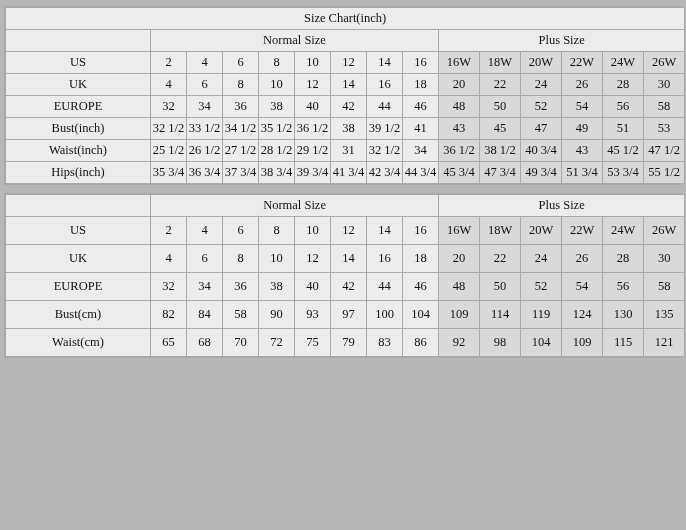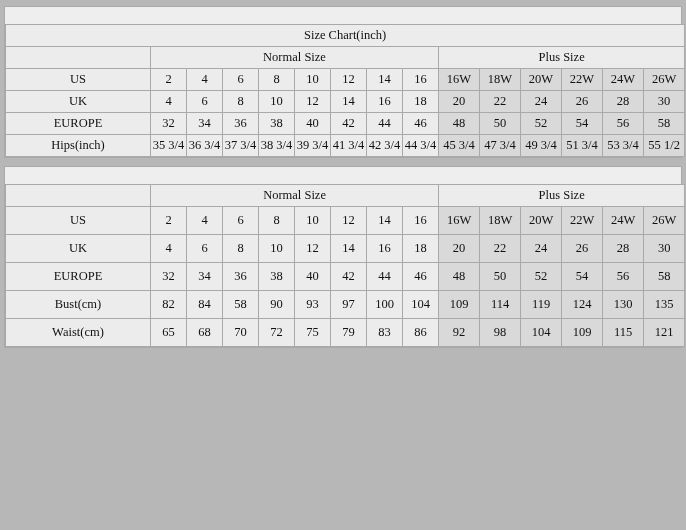--- a/index.html
+++ b/index.html
@@ -22,21 +22,20 @@
   }
   .chart-block {
     background: #eeeeee;
     border: 1px solid #a9a9a9;
     box-sizing: border-box;
   }
   table.size-table {
     border-collapse: collapse;
     width: 100%;
     table-layout: fixed;
-    margin-top: 17px;
   }
   table.size-table td {
     border: 1px solid #a9a9a9;
     text-align: center;
     vertical-align: middle;
     font-size: 12.5px;
     color: #111;
     padding: 3px 1px;
     background: #ececec;
   }
@@ -134,20 +133,54 @@
             <td class="value">44</td>
             <td class="value">46</td>
             <td class="value plus">48</td>
             <td class="value plus">50</td>
             <td class="value plus">52</td>
             <td class="value plus">54</td>
             <td class="value plus">56</td>
             <td class="value plus">58</td>
           </tr>
           <tr>
+            <td class="rowlabel">Bust(inch)</td>
+            <td class="value">32 1/2</td>
+            <td class="value">33 1/2</td>
+            <td class="value">34 1/2</td>
+            <td class="value">35 1/2</td>
+            <td class="value">36 1/2</td>
+            <td class="value">38</td>
+            <td class="value">39 1/2</td>
+            <td class="value">41</td>
+            <td class="value plus">43</td>
+            <td class="value plus">45</td>
+            <td class="value plus">47</td>
+            <td class="value plus">49</td>
+            <td class="value plus">51</td>
+            <td class="value plus">53</td>
+          </tr>
+          <tr>
+            <td class="rowlabel">Waist(inch)</td>
+            <td class="value">25 1/2</td>
+            <td class="value">26 1/2</td>
+            <td class="value">27 1/2</td>
+            <td class="value">28 1/2</td>
+            <td class="value">29 1/2</td>
+            <td class="value">31</td>
+            <td class="value">32 1/2</td>
+            <td class="value">34</td>
+            <td class="value plus">36 1/2</td>
+            <td class="value plus">38 1/2</td>
+            <td class="value plus">40 3/4</td>
+            <td class="value plus">43</td>
+            <td class="value plus">45 1/2</td>
+            <td class="value plus">47 1/2</td>
+          </tr>
+          <tr>
             <td class="rowlabel">Hips(inch)</td>
             <td class="value">35 3/4</td>
             <td class="value">36 3/4</td>
             <td class="value">37 3/4</td>
             <td class="value">38 3/4</td>
             <td class="value">39 3/4</td>
             <td class="value">41 3/4</td>
             <td class="value">42 3/4</td>
             <td class="value">44 3/4</td>
             <td class="value plus">45 3/4</td>

